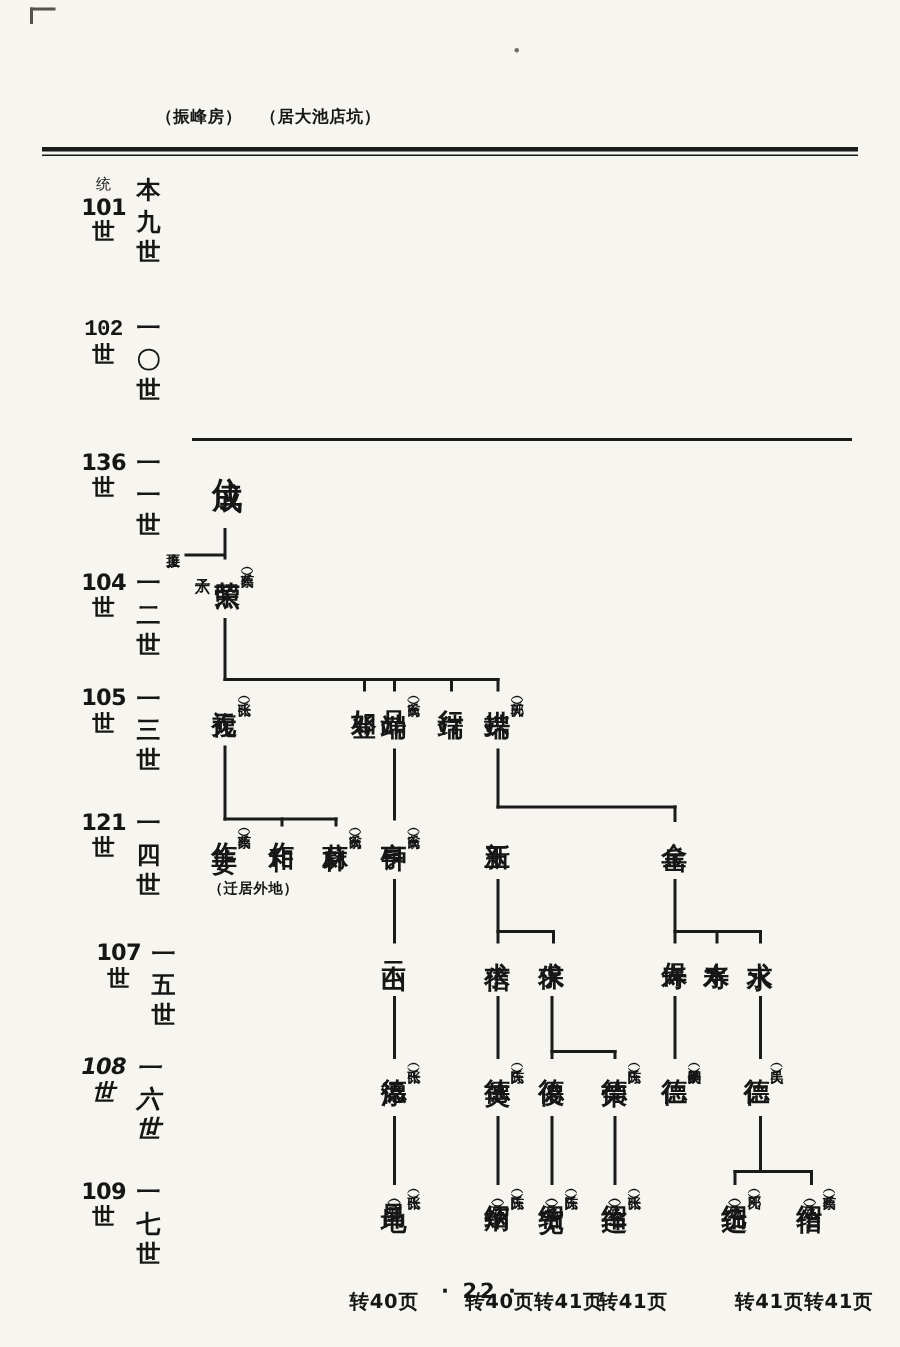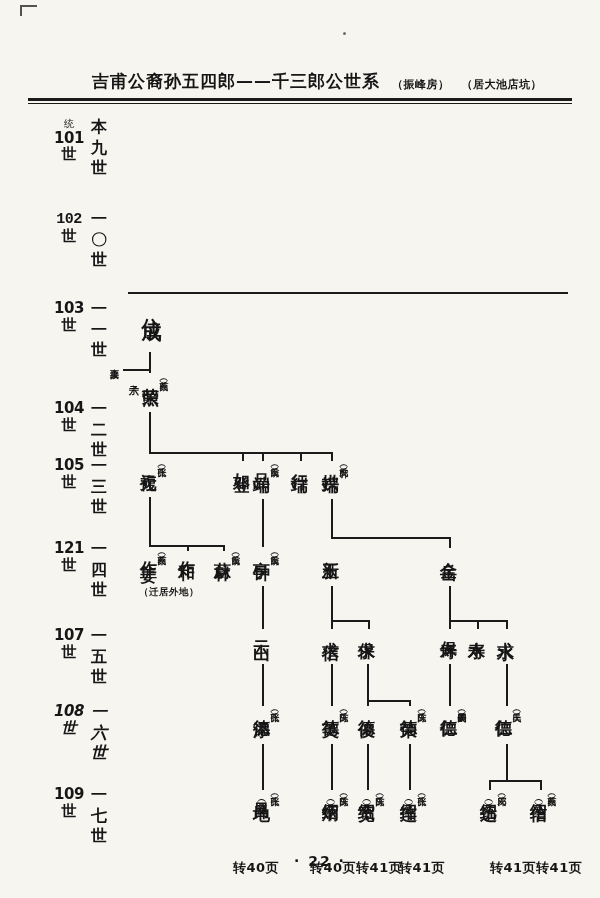--- a/index.html
+++ b/index.html
@@ -39,21 +39,20 @@
 </head>
 <body>
 
 <div class="page">
 
   <div class="line" style="left:20px;top:5px;width:17px;height:2px;background:#55524c;"></div>
   <div class="line" style="left:20px;top:5px;width:2px;height:11px;background:#55524c;"></div>
   <div class="dot" style="left:343px;top:32px;width:3px;height:3px;"></div>
 
   <div class="title-row">
-    <span class="title-main">吉甫公裔孙五四郎——千三郎公世系</span>
     <span class="title-note">（振峰房）</span>
     <span class="title-note">（居大池店坑）</span>
   </div>
   <div class="line" style="left:28px;top:98px;width:544px;height:2.5px;"></div>
   <div class="line" style="left:28px;top:103px;width:544px;height:1px;"></div>
 
   <div class="line" style="left:128px;top:292px;width:440px;height:2px;"></div>
 
   <div id="gen-axis">
       <div class="genblock" style="top: 118px;">
@@ -74,30 +73,30 @@
           <div class="g-shi">世</div>
         </div>
         <div class="gcol2">
           <div class="g-char">一</div>
           <div class="g-char">〇</div>
           <div class="g-char">世</div>
         </div>
       </div>
       <div class="genblock" style="top: 300px;">
         <div class="gcol1">
-          <div class="g-num">103</div>
-          <div class="g-shi">世</div>
-        </div>
-        <div class="gcol2">
-          <div class="g-char">一</div>
-          <div class="g-char">一</div>
-          <div class="g-char">世</div>
-        </div>
-      </div>
-      <div class="genblock" style="top: 400px;">
+          <div class="g-num">136</div>
+          <div class="g-shi">世</div>
+        </div>
+        <div class="gcol2">
+          <div class="g-char">一</div>
+          <div class="g-char">一</div>
+          <div class="g-char">世</div>
+        </div>
+      </div>
+      <div class="genblock" style="top: 380px;">
         <div class="gcol1">
           <div class="g-num">104</div>
           <div class="g-shi">世</div>
         </div>
         <div class="gcol2">
           <div class="g-char">一</div>
           <div class="g-char">二</div>
           <div class="g-char">世</div>
         </div>
       </div>
@@ -116,21 +115,21 @@
         <div class="gcol1">
           <div class="g-num">121</div>
           <div class="g-shi">世</div>
         </div>
         <div class="gcol2">
           <div class="g-char">一</div>
           <div class="g-char">四</div>
           <div class="g-char">世</div>
         </div>
       </div>
-      <div class="genblock" style="top: 627px;">
+      <div class="genblock" style="top: 627px; margin-left: 10px;">
         <div class="gcol1">
           <div class="g-num">107</div>
           <div class="g-shi">世</div>
         </div>
         <div class="gcol2">
           <div class="g-char">一</div>
           <div class="g-char">五</div>
           <div class="g-char">世</div>
         </div>
       </div>

